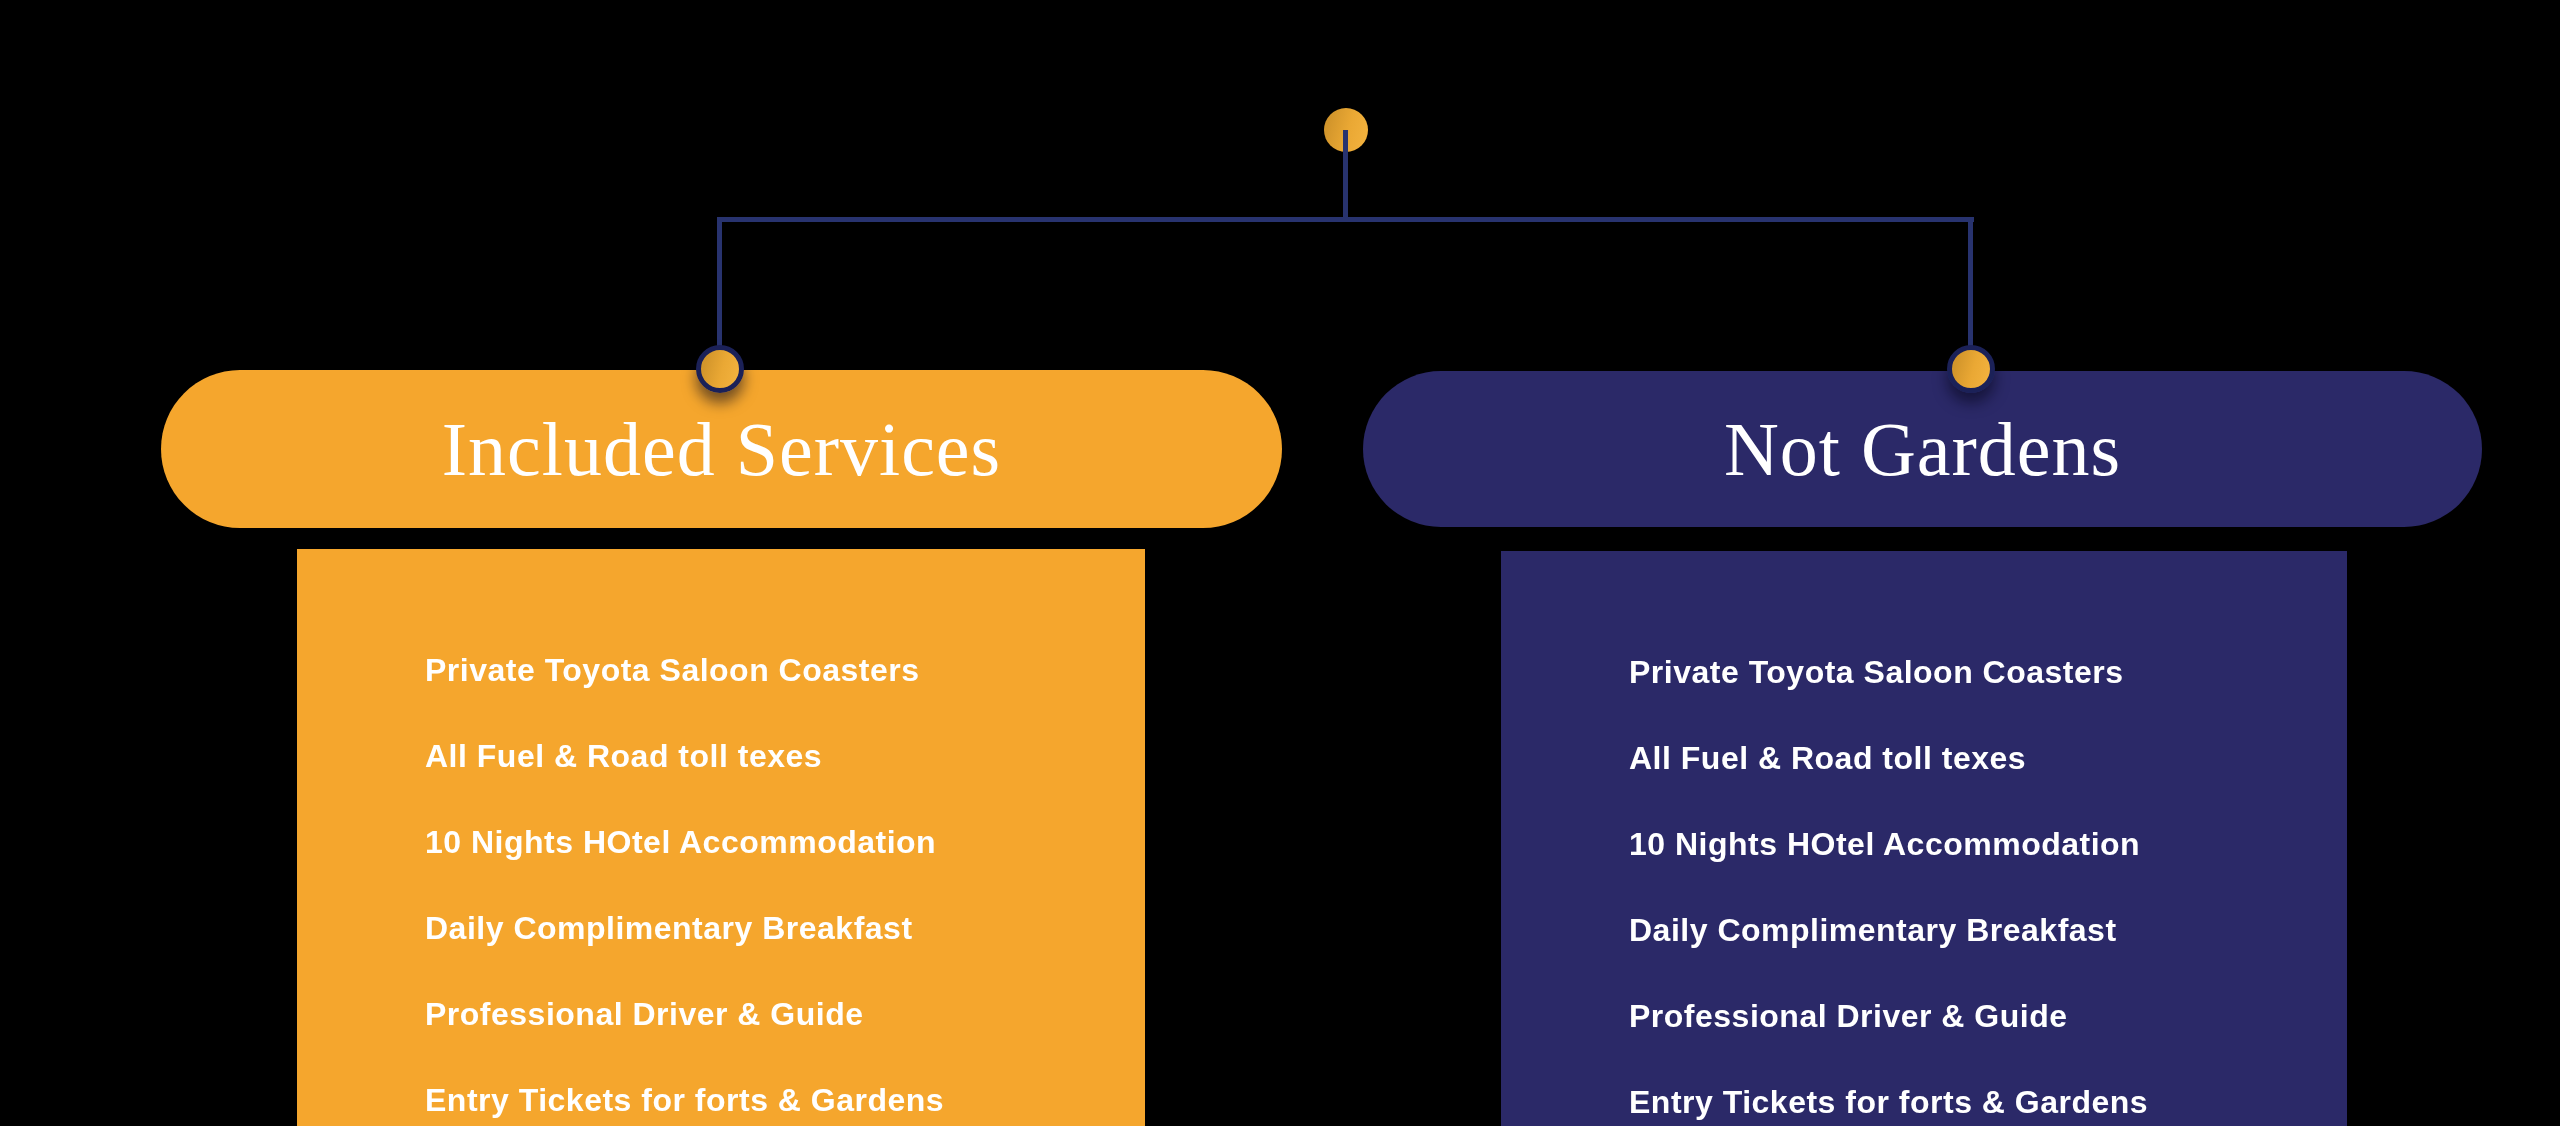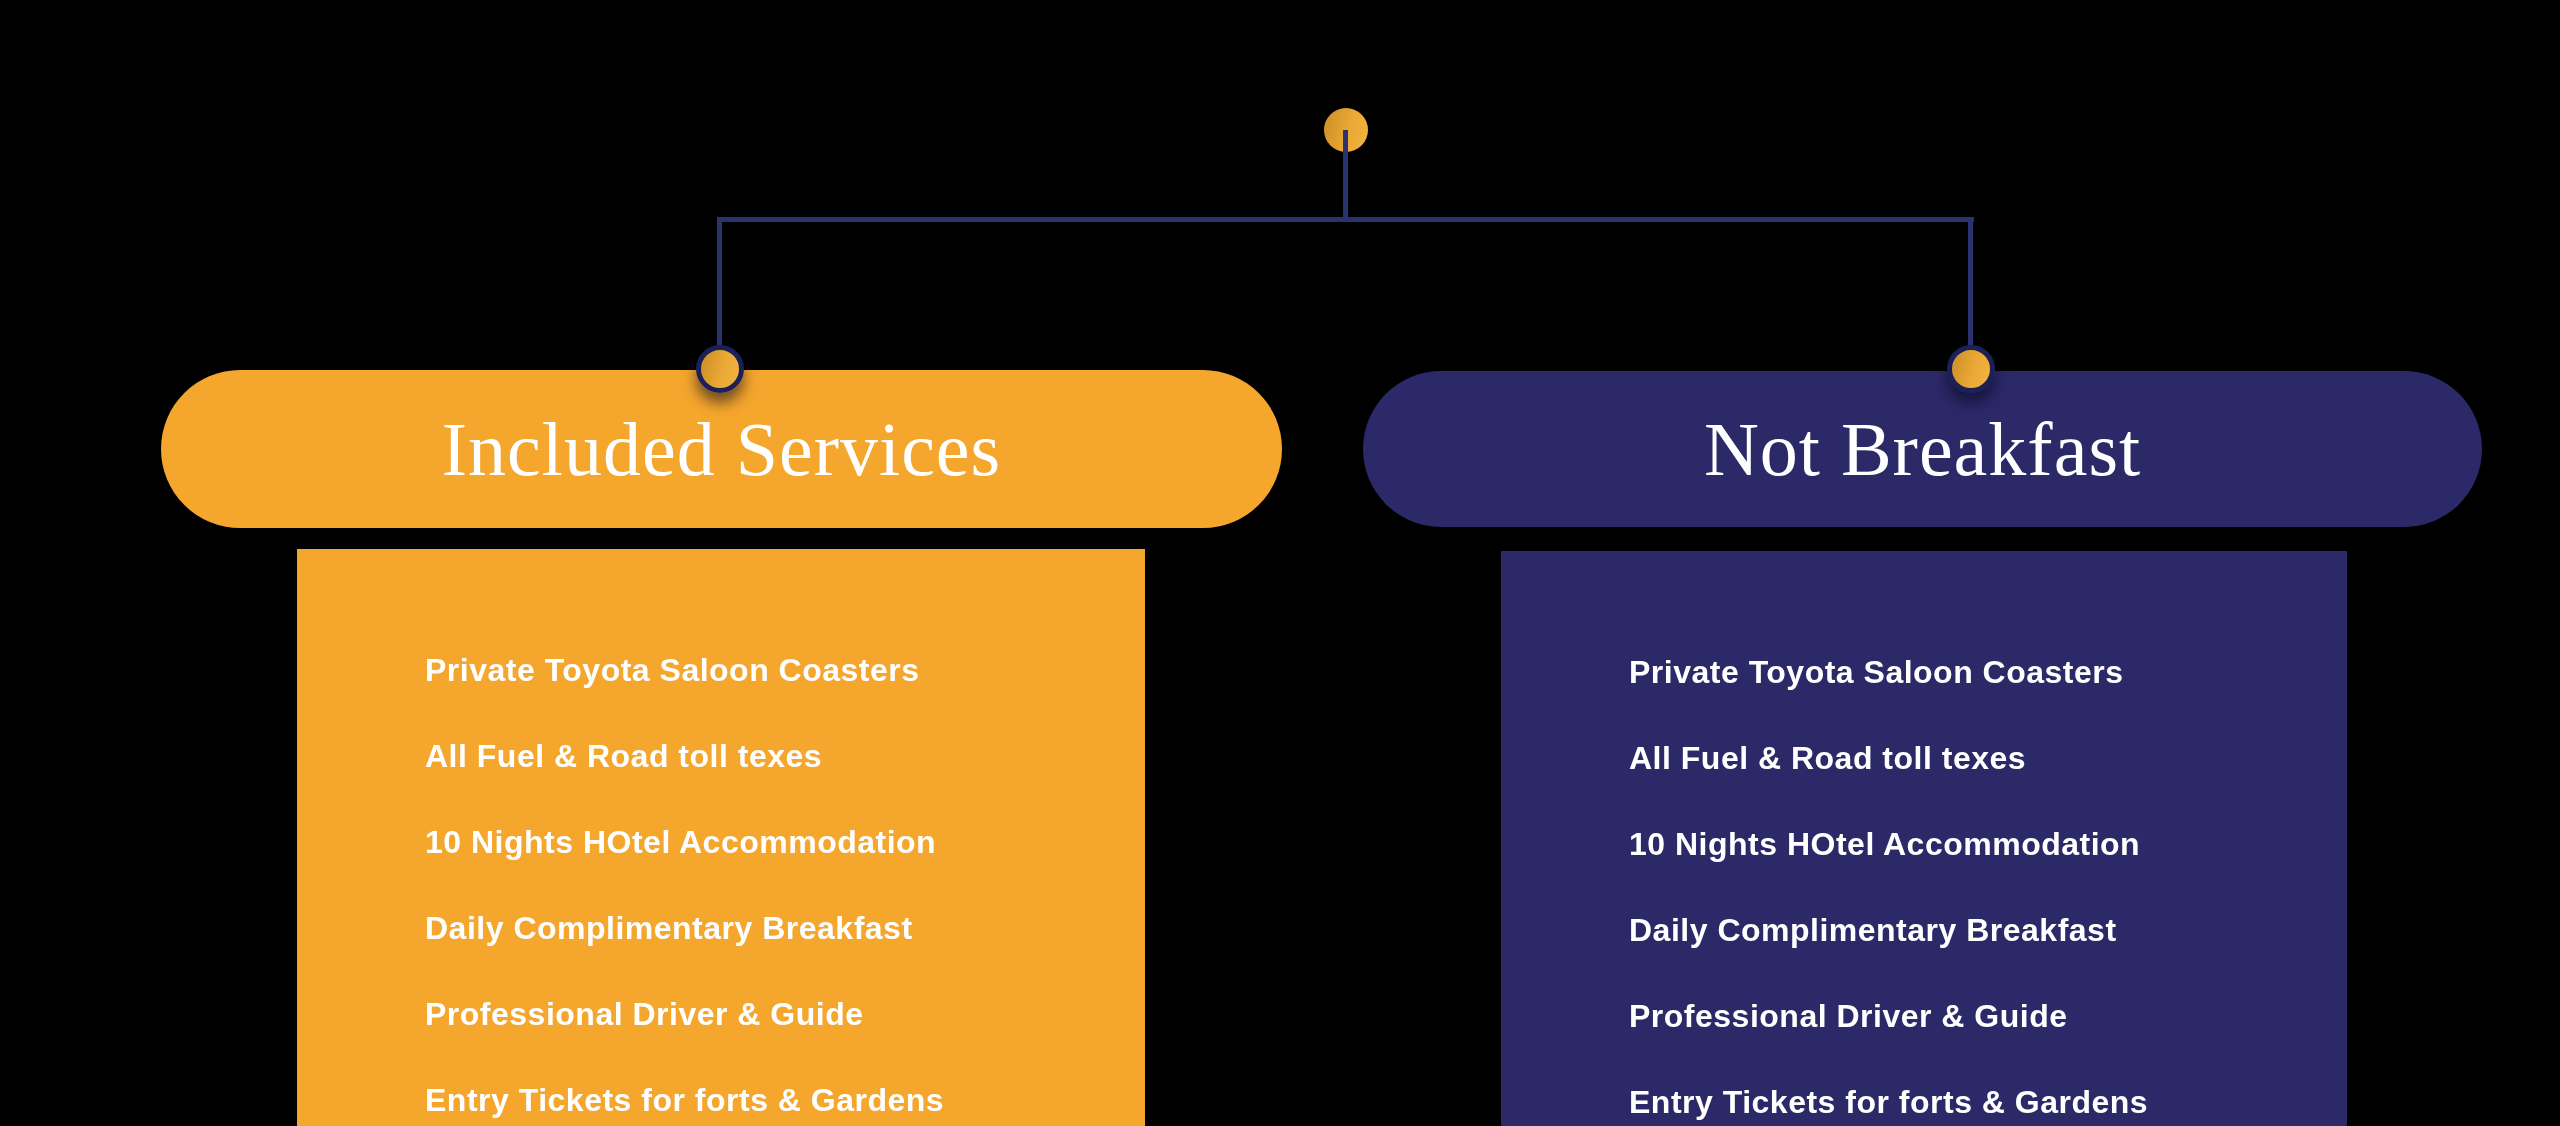--- a/index.html
+++ b/index.html
@@ -68,21 +68,21 @@
   <div class="box orange">
     <div class="item">Private Toyota Saloon Coasters</div>
     <div class="item">All Fuel &amp; Road toll texes</div>
     <div class="item">10 Nights HOtel Accommodation</div>
     <div class="item">Daily Complimentary Breakfast</div>
     <div class="item">Professional Driver &amp; Guide</div>
     <div class="item">Entry Tickets for forts &amp; Gardens</div>
   </div>
 
   <div class="pill navy">
-    <span>Not Breakfast</span>
+    <span>Not Gardens</span>
   </div>
   <div class="box navy">
     <div class="item">Private Toyota Saloon Coasters</div>
     <div class="item">All Fuel &amp; Road toll texes</div>
     <div class="item">10 Nights HOtel Accommodation</div>
     <div class="item">Daily Complimentary Breakfast</div>
     <div class="item">Professional Driver &amp; Guide</div>
     <div class="item">Entry Tickets for forts &amp; Gardens</div>
   </div>
 

